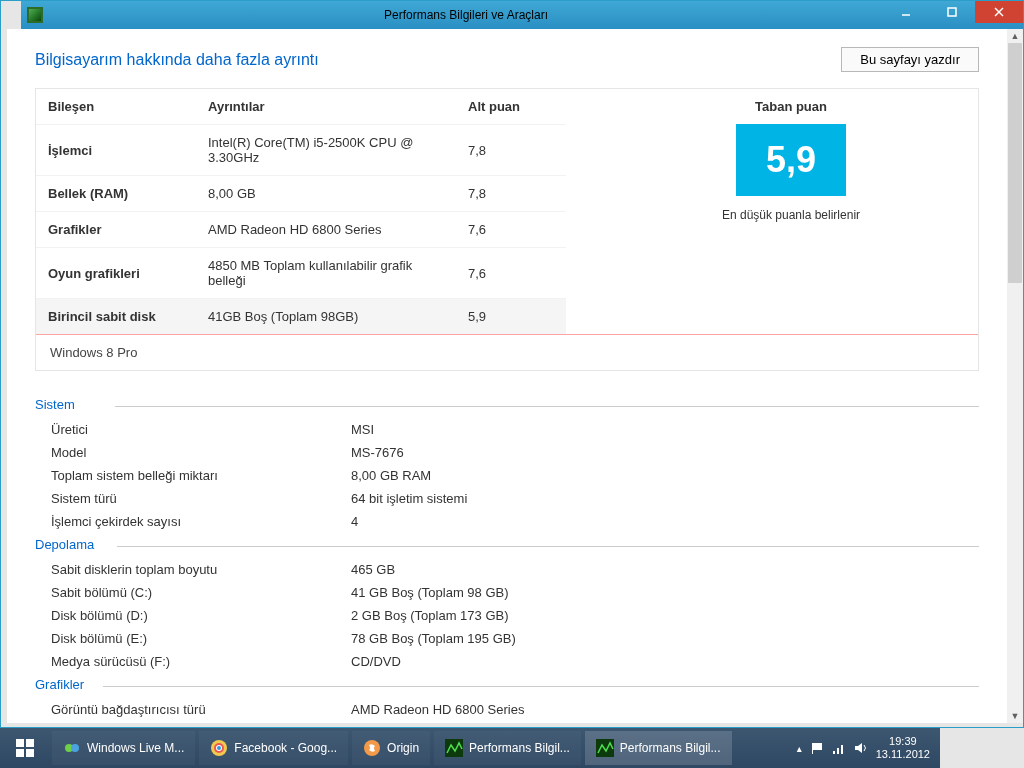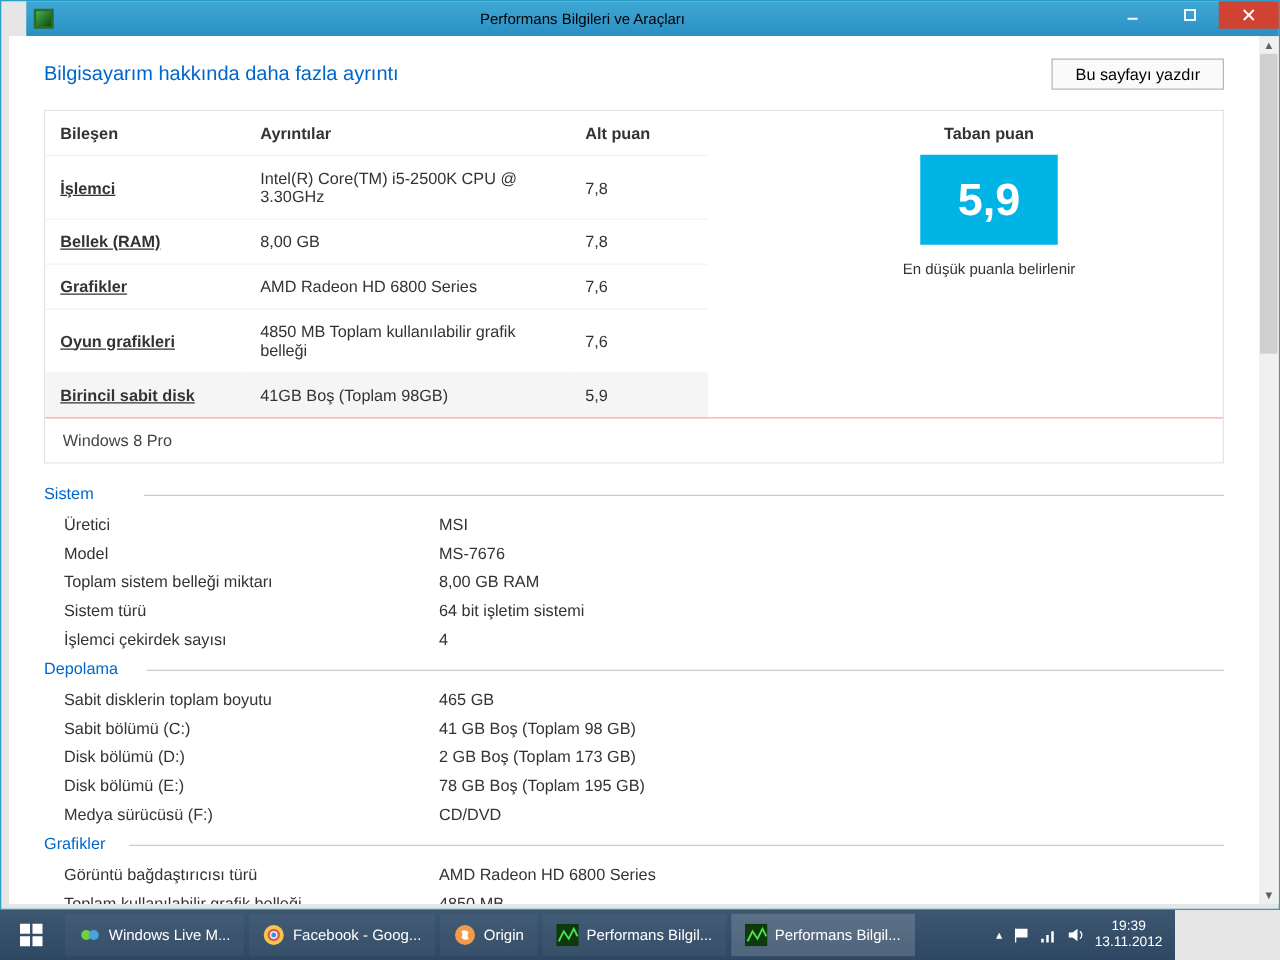--- a/index.html
+++ b/index.html
@@ -15,26 +15,26 @@
 .winbtn.min, .winbtn.max { background: transparent; color: #fff; }
 .content-outer { position: absolute; top: 28px; left: 6px; right: 16px; bottom: 4px; background: #fff; overflow-y: auto; }
 .scrollbar { position: absolute; right: 0; top: 28px; width: 16px; bottom: 4px; background: #f0f0f0; }
 .scroll-thumb { position: absolute; top: 14px; width: 14px; left: 1px; height: 240px; background: #cfcfcf; border-radius: 1px; }
 .scroll-arrow { position:absolute; left:0; width:16px; height:14px; text-align:center; font-size:9px; color:#606060; line-height:14px; }
 .scroll-arrow.up { top:0 } .scroll-arrow.down { bottom:0 }
 .content { padding: 18px 28px 0 28px; font-size: 13px; color: #333; }
 .hdr-row { display:flex; justify-content:space-between; align-items:center; margin-bottom: 16px;}
 .hlink { color: #0066cc; font-size: 16px; }
 .print-btn { border: 1px solid #b8b8b8; padding: 4px 18px; font-size: 13px; background: #fafafa; cursor: default; }
-.panel { border: 1px solid #e5e5e5; margin-bottom: 16px; position: relative; min-height: 230px; background: #fff; }
+.panel { border: 1px solid #e5e5e5; margin-bottom: 26px; position: relative; min-height: 230px; background: #fff; }
 .score-table { width: 530px; border-collapse: collapse; }
 .score-table th, .score-table td { text-align: left; padding: 10px 12px; font-size: 13px; }
 .score-table th { font-weight: 700; color: #333; }
 .score-table .row-b { border-top: 1px solid #f2f2f2; }
-.score-table .comp { font-weight: 700; width: 160px; text-decoration: underline; }
+.score-table .comp { font-weight: 700; width: 160px; }
 .score-table .det { width: 260px; color: #333; }
 .row-highlight { background: #f5f5f5; }
 .taban { position: absolute; top: 10px; left: 568px; right: 0; text-align: center; }
 .taban-h { font-weight: 700; font-size: 13px; margin-bottom: 10px; }
 .big-score { width: 110px; height: 72px; background: #00b4e6; color: #fff; font-size: 36px; font-weight: 700; display:flex; align-items:center; justify-content:center; margin: 0 auto 12px; }
 .taban-note { font-size: 12px; color: #333; line-height: 1.3; }
 .os-row { border-top: 1px solid #fca5a5; padding: 10px 14px; font-size: 13px; color: #444; }
 .section-title { color: #0066cc; font-size: 13px; margin: 4px 0 6px 0; position: relative; }
 .section-title::after { content:""; position:absolute; left: 80px; right: 0; top: 9px; height: 1px; background: #ccc; }
 .section-title.storage::after { left: 82px; }

